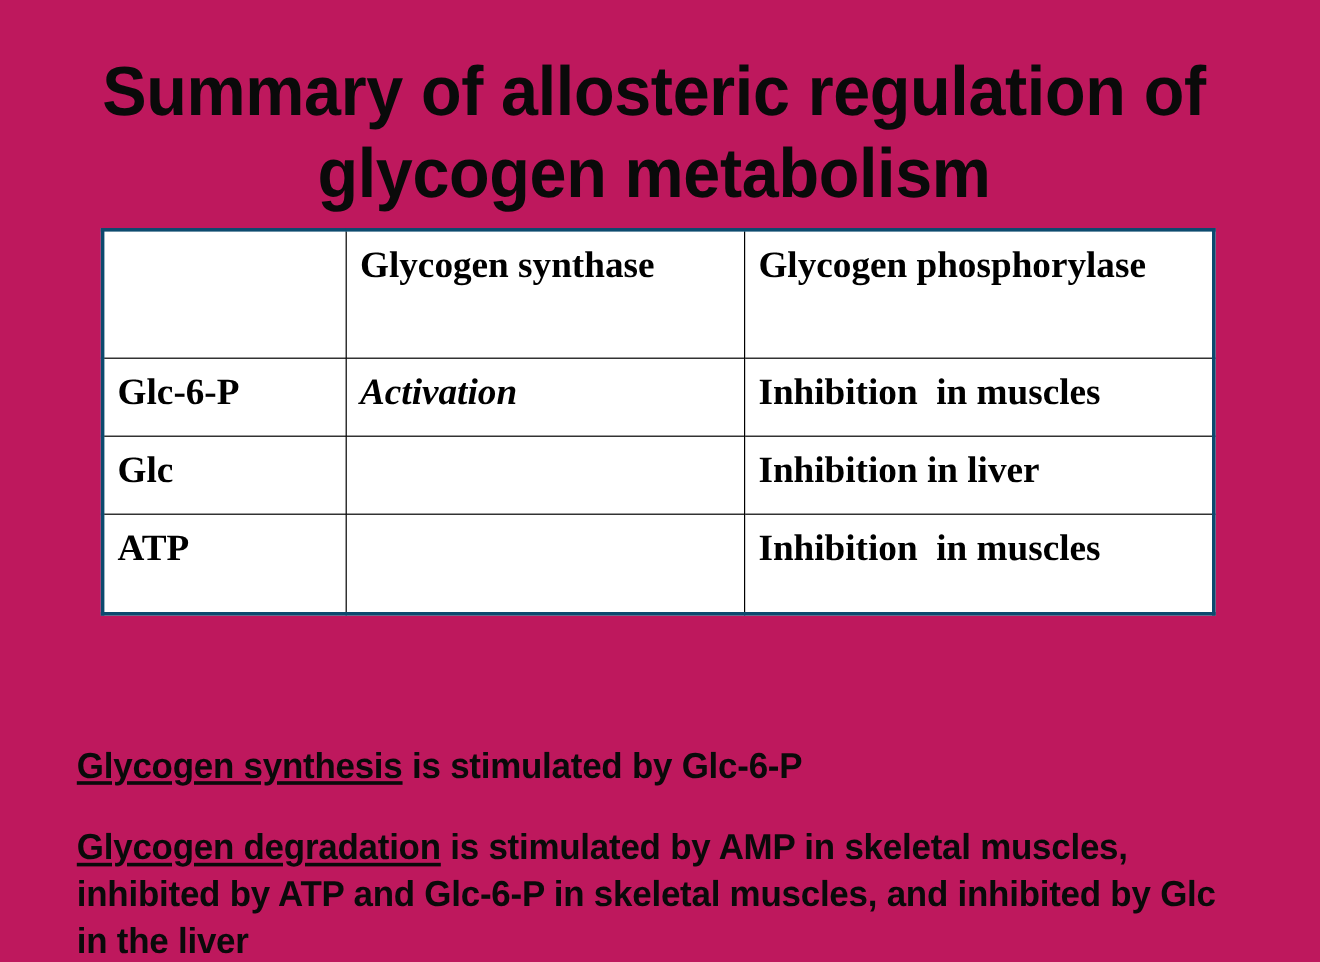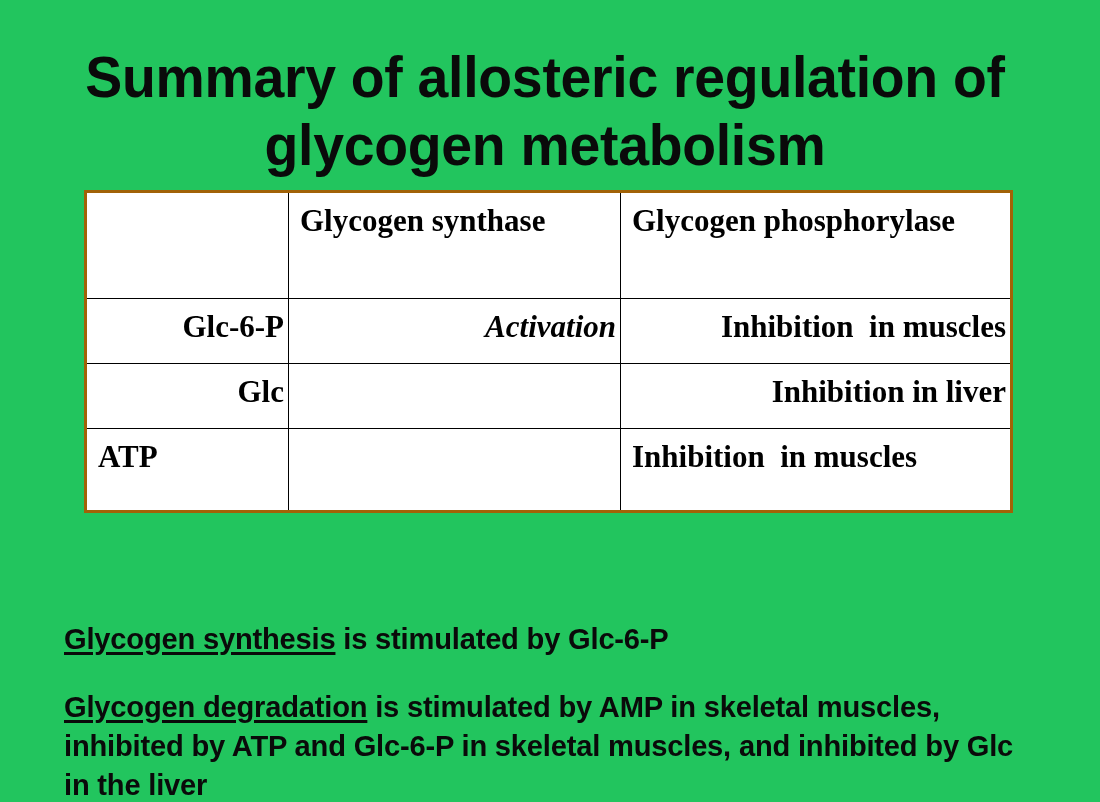--- a/index.html
+++ b/index.html
@@ -14,21 +14,21 @@
     overflow: hidden;
     font-family: "Liberation Sans", sans-serif;
     color: #000000;
     -webkit-font-smoothing: antialiased;
   }
 
   #slide {
     position: relative;
     width: 1100px;
     height: 802px;
-    background: #22c55e;
+    background: #be185d;
   }
 
   
   .slide-title {
     position: absolute;
     left: 0;
     top: 4px;
     width: 1090px;
     text-align: center;
     font-family: "Liberation Sans Narrow", "Liberation Sans", sans-serif;
@@ -43,40 +43,40 @@
   }
 
   
   .reg-table {
     position: absolute;
     left: 84px;
     top: 190px;
     width: 929px;
     border-collapse: collapse;
     table-layout: fixed;
-    border: 3px solid #a16207;
+    border: 3px solid #0c4a6e;
     background: #ffffff;
   }
   .reg-table col.c1 { width: 203px; }
   .reg-table col.c2 { width: 332px; }
   .reg-table col.c3 { width: 391px; }
 
   .reg-table td {
     border: 1px solid #000000;
     font-family: "Liberation Serif", serif;
     font-weight: bold;
     font-size: 31px;
     line-height: 37px;
     color: #000000;
     vertical-align: top;
     padding: 9px 4px 6px 11px;
     white-space: pre-wrap;
   }
   .reg-table tr.head-row td  { height: 90px; }
-  .reg-table tr.body-row td  { height: 49px; text-align: right; }
+  .reg-table tr.body-row td  { height: 49px; }
   .reg-table tr.last-row td  { height: 66px; }
   .reg-table td.empty-cell   { padding-left: 11px; font-style: italic; }
 
   
   .body-block {
     position: absolute;
     left: 64px;
     width: 980px;
     font-family: "Liberation Sans Narrow", "Liberation Sans", sans-serif;
     font-weight: bold;

